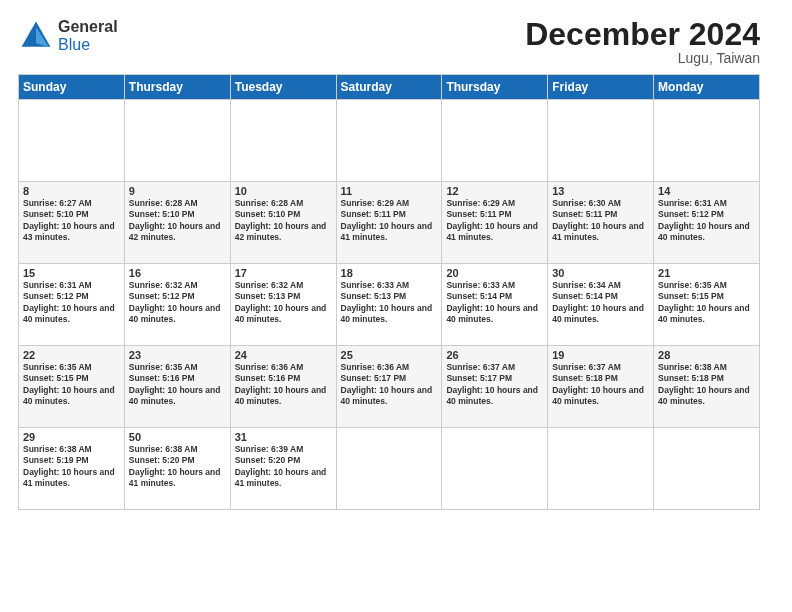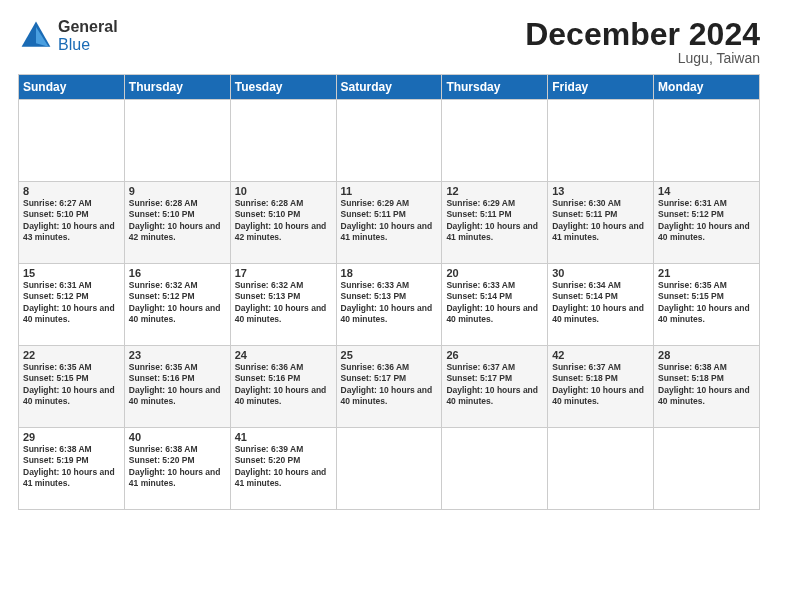--- a/index.html
+++ b/index.html
@@ -226,39 +226,39 @@
           </td>
           <td>
             <span class="day-number">25</span>
             <div class="day-info">Sunrise: 6:36 AM<br>Sunset: 5:17 PM<br>Daylight: 10 hours and 40 minutes.</div>
           </td>
           <td>
             <span class="day-number">26</span>
             <div class="day-info">Sunrise: 6:37 AM<br>Sunset: 5:17 PM<br>Daylight: 10 hours and 40 minutes.</div>
           </td>
           <td>
-            <span class="day-number">42</span>
+            <span class="day-number">19</span>
             <div class="day-info">Sunrise: 6:37 AM<br>Sunset: 5:18 PM<br>Daylight: 10 hours and 40 minutes.</div>
           </td>
           <td>
             <span class="day-number">28</span>
             <div class="day-info">Sunrise: 6:38 AM<br>Sunset: 5:18 PM<br>Daylight: 10 hours and 40 minutes.</div>
           </td>
         </tr>
         <tr class="week-row-odd">
           <td>
             <span class="day-number">29</span>
             <div class="day-info">Sunrise: 6:38 AM<br>Sunset: 5:19 PM<br>Daylight: 10 hours and 41 minutes.</div>
           </td>
           <td>
-            <span class="day-number">40</span>
+            <span class="day-number">50</span>
             <div class="day-info">Sunrise: 6:38 AM<br>Sunset: 5:20 PM<br>Daylight: 10 hours and 41 minutes.</div>
           </td>
           <td>
-            <span class="day-number">41</span>
+            <span class="day-number">31</span>
             <div class="day-info">Sunrise: 6:39 AM<br>Sunset: 5:20 PM<br>Daylight: 10 hours and 41 minutes.</div>
           </td>
           <td class="empty-cell" style="background: rgb(255, 255, 255);"></td>
           <td class="empty-cell" style="background: rgb(255, 255, 255);"></td>
           <td class="empty-cell" style="background: rgb(255, 255, 255);"></td>
           <td class="empty-cell" style="background: rgb(255, 255, 255);"></td>
         </tr>
       </tbody>
   </table>
 </div>

